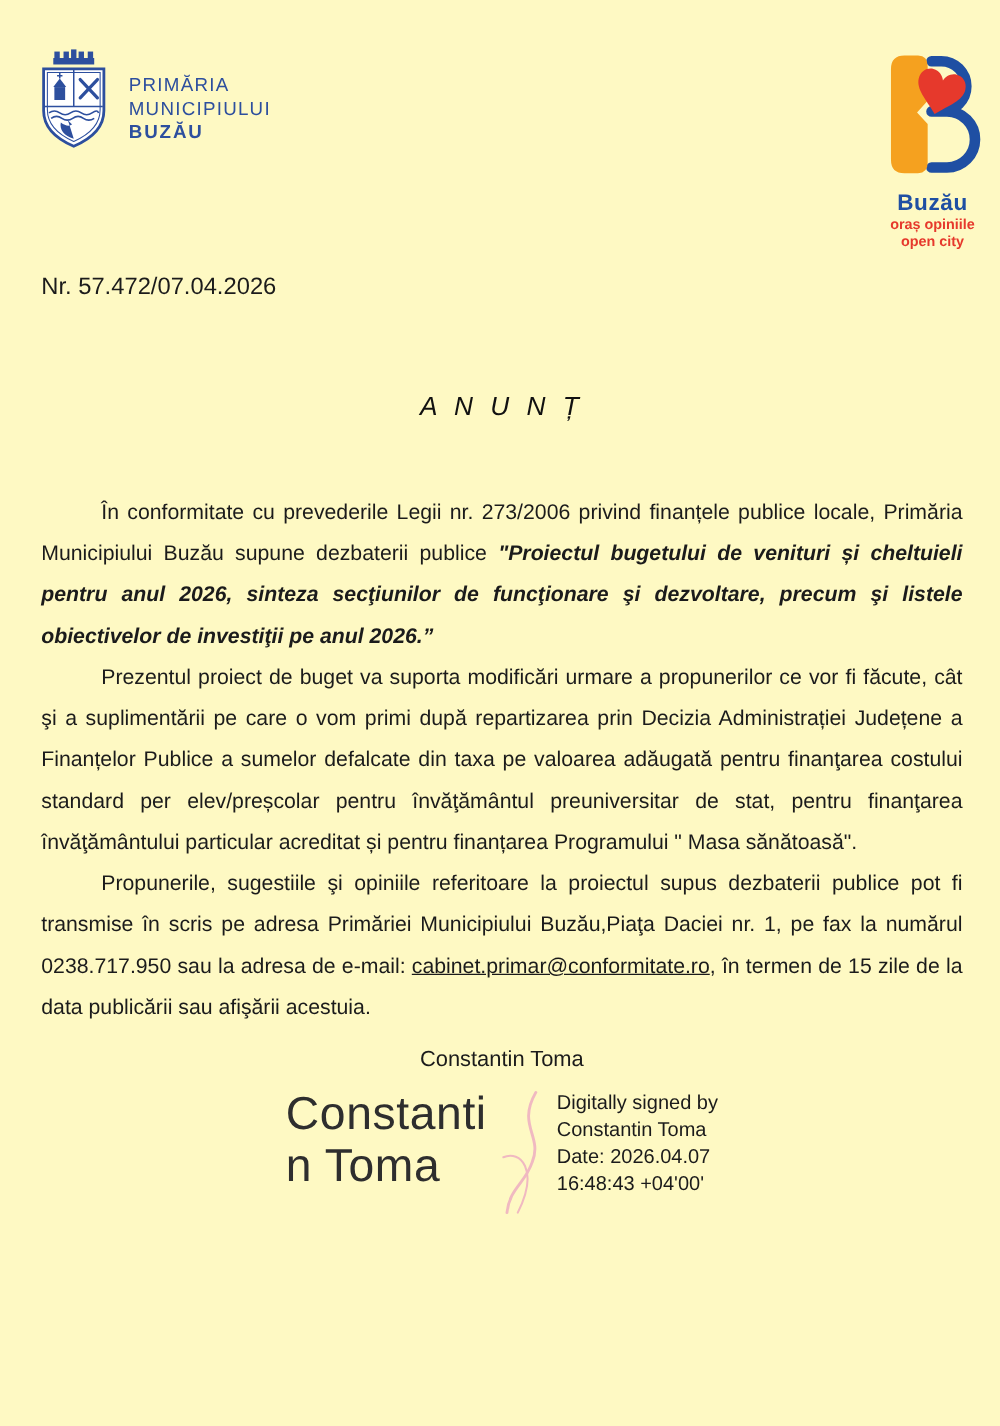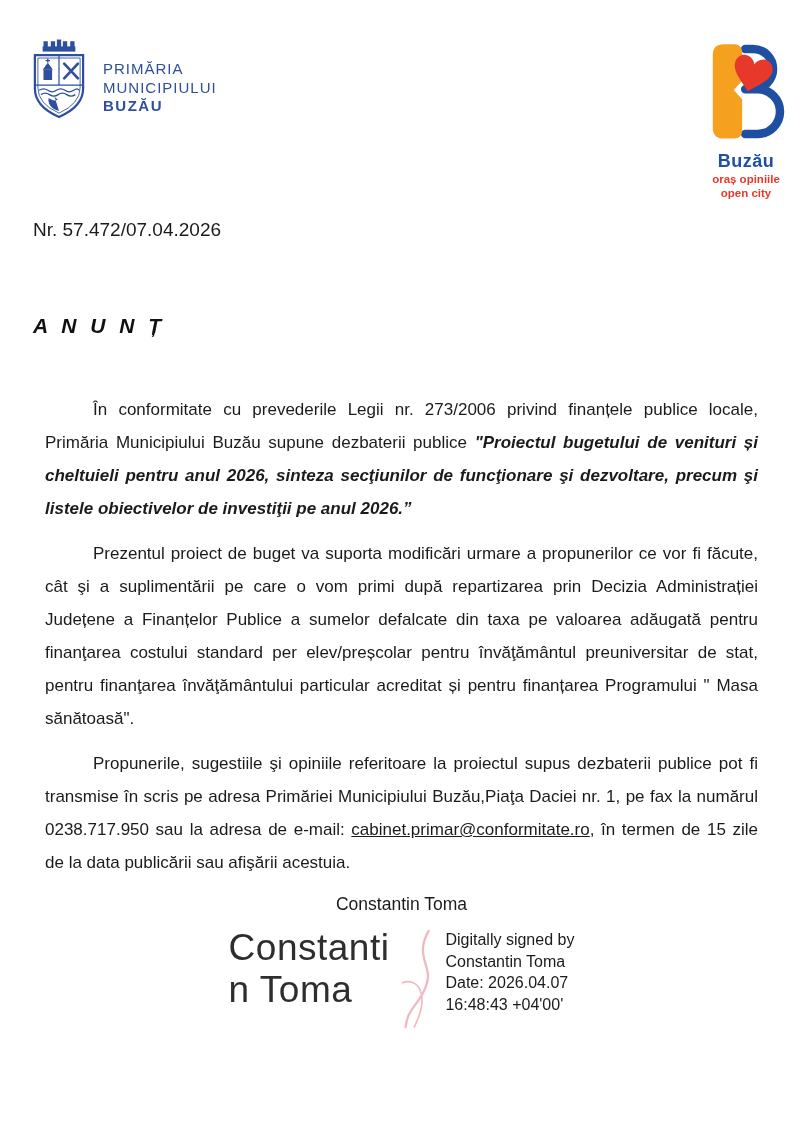--- a/index.html
+++ b/index.html
@@ -1,39 +1,39 @@
 <!DOCTYPE html>
 <html><head>
 <meta charset="utf-8">
 <style>
   html,body { margin:0; padding:0; background:#e8e8e8; }
   .page {
     position:relative; width:800px; height:1141px; margin:0 auto;
-    background:#ffffff; overflow:hidden;
+    background:#fef9c3; overflow:hidden;
     font-family:"Liberation Sans", sans-serif; color:#1b1b1b;
   }
 
   
   .logo-left { position:absolute; left:28px; top:36px; display:flex; align-items:flex-start; gap:13px; }
   .muni-text { padding-top:24px; color:#2d4f9e; font-size:15px; line-height:18.5px; letter-spacing:1px; }
   .muni-text .bold { font-weight:700; letter-spacing:1.5px; }
 
   .logo-right { position:absolute; left:698px; top:42px; width:96px; text-align:center; }
   .logo-right .wordmark { color:#1f4fa3; font-weight:700; font-size:18px; letter-spacing:0.5px; margin-top:3px; }
   .logo-right .tagline { color:#e6392c; font-weight:700; font-size:11.5px; line-height:14px; }
 
   
   .ref { position:absolute; left:33px; top:219px; font-size:19px; }
 
   .content { position:absolute; left:33px; top:314px; width:737px; }
   .title {
-    text-align:left; font-size:21px; font-weight:700; font-style:italic;
+    text-align:center; font-size:21px; font-weight:400; font-style:italic;
     letter-spacing:4px; margin:0 0 55px 0; color:#111;
   }
-  .para { margin:12px; font-size:17px; line-height:33px; text-align:justify; text-indent:48px; }
+  .para { margin:0; font-size:17px; line-height:33px; text-align:justify; text-indent:48px; }
   .bi { font-weight:700; font-style:italic; }
   .doclink { color:inherit; text-decoration:underline; cursor:pointer; }
 
   
   .sig-office { text-align:center; margin-top:48px; font-weight:700; font-size:16px; letter-spacing:0.3px; }
   .sig-name { text-align:center; margin-top:15px; font-size:17.5px; }
 
   .digital-sig { display:flex; justify-content:center; align-items:flex-start; margin-top:12px; }
   .ds-big { font-size:37px; line-height:42px; color:#2e2e2e; letter-spacing:0.5px; font-weight:400; }
   .ds-swirl { margin:2px -6px 0 10px; flex:0 0 auto; }

